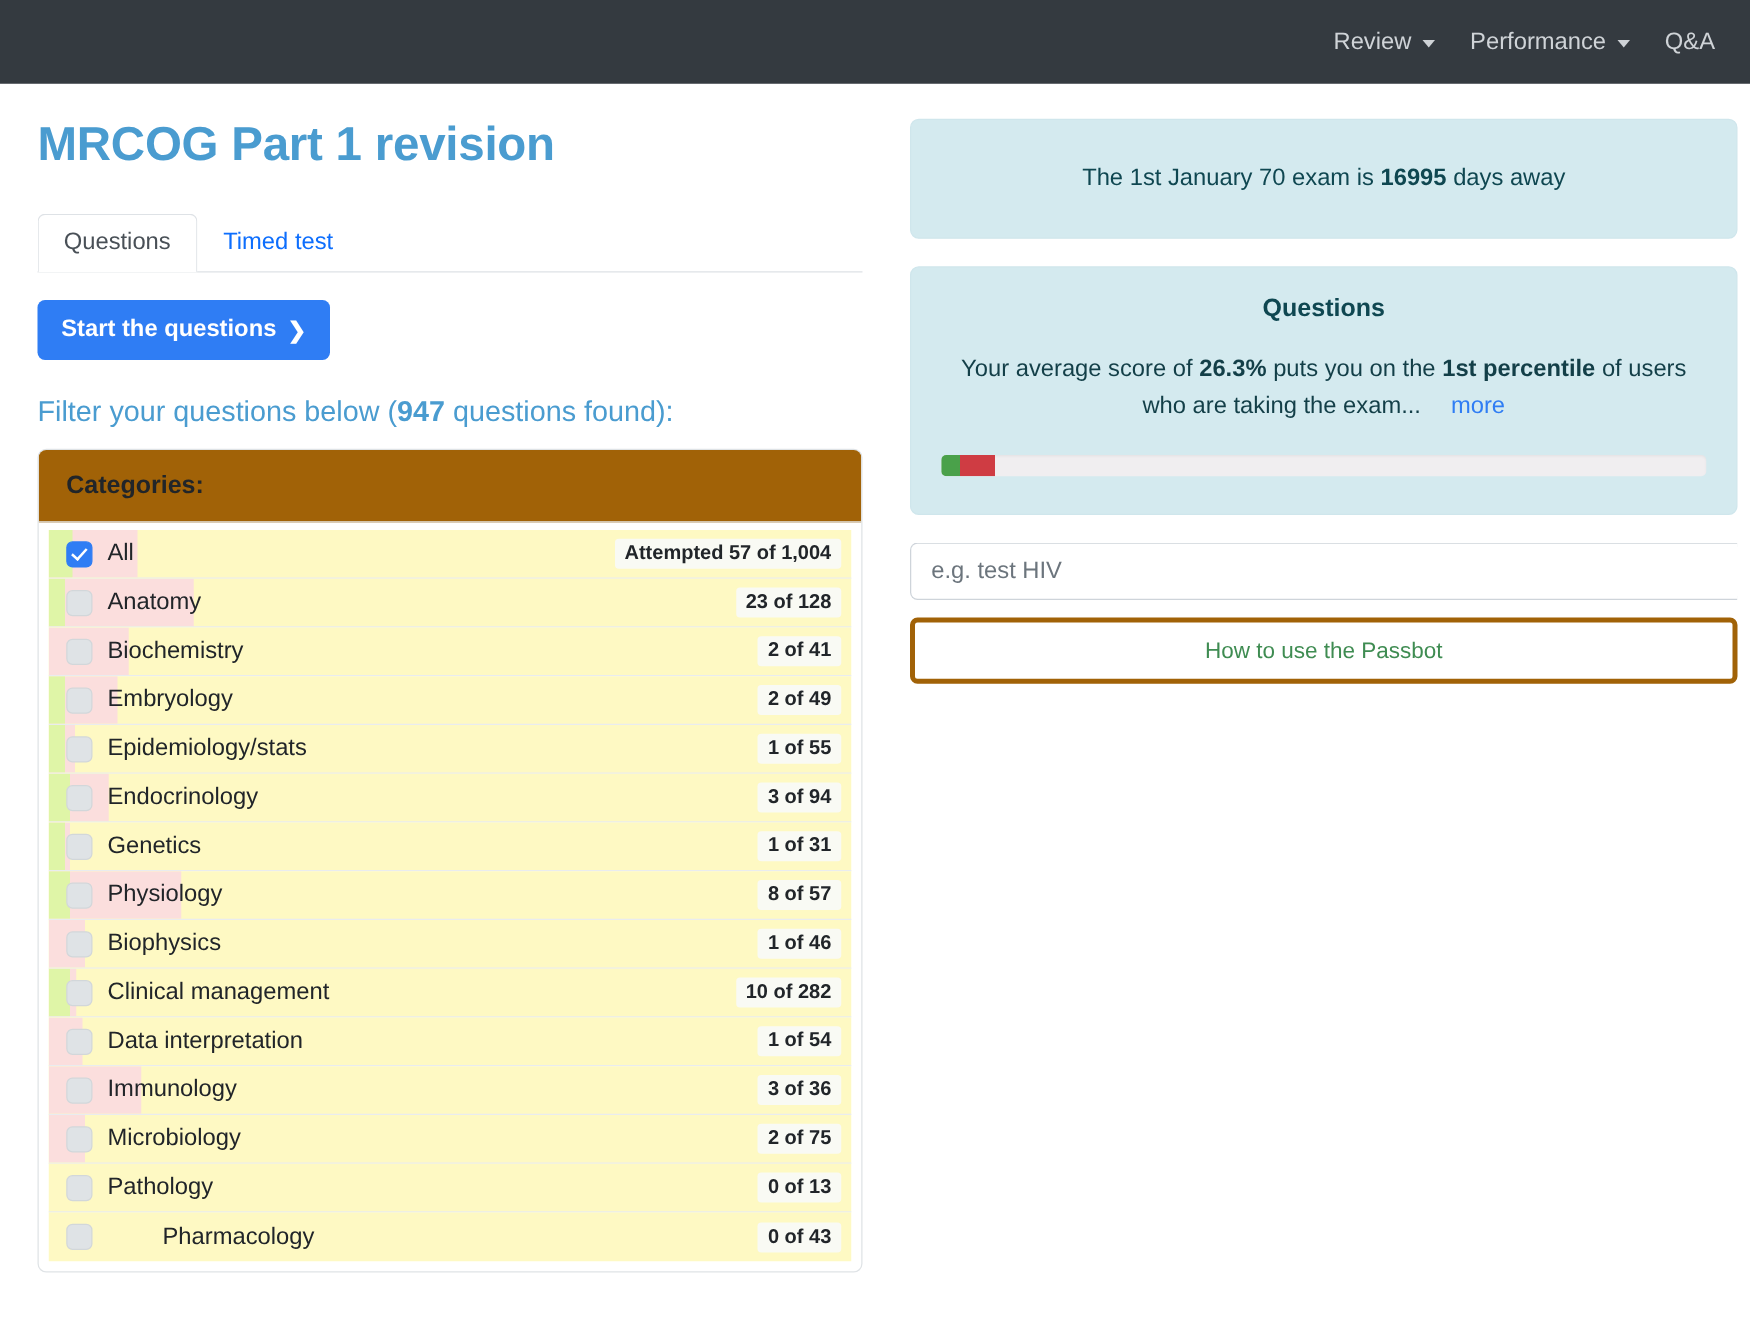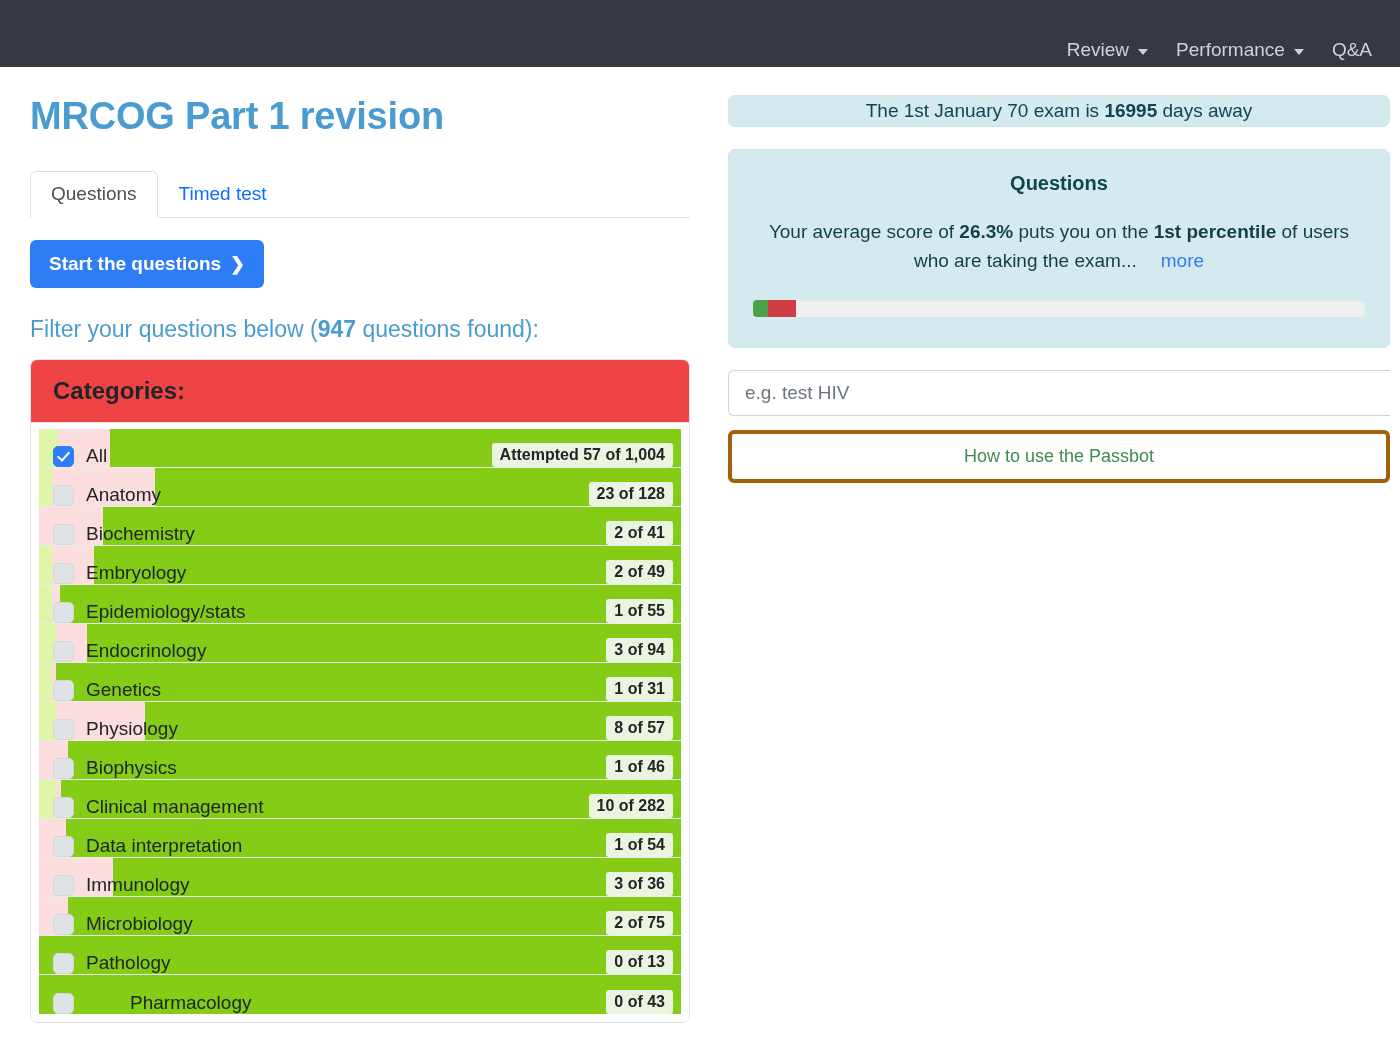--- a/index.html
+++ b/index.html
@@ -11,21 +11,21 @@
     font-family: "Liberation Sans", sans-serif;
     color: #212529;
     overflow: hidden;
   }
 
   
   .navbar {
     height: 67px;
     background: #343a40;
     display: flex;
-    align-items: flex-end;
+    align-items: center;
     justify-content: flex-end;
     padding: 0 14px 0 0;
   }
   .nav-items { display: flex; align-items: center; gap: 0px; }
   .nav-item {
     color: #cfd3d7;
     font-size: 19px;
     padding: 6px 14px;
     display: flex;
     align-items: center;
@@ -110,36 +110,36 @@
   .filter-heading b { font-weight: bold; }
 
   
   .card {
     border: 1px solid #dfe3e6;
     border-radius: 7px;
     background: #fff;
     overflow: hidden;
   }
   .card-header {
-    background: #ef4444;
+    background: #a16207;
     border-bottom: 1px solid #e3e6e8;
     padding: 17px 22px;
-    font-size: 24px;
+    font-size: 20px;
     font-weight: bold;
     color: #212529;
   }
   .card-body { padding: 6px 8px 8px 8px; }
 
   .cat-row {
     position: relative;
     display: flex;
-    align-items: flex-end;
+    align-items: center;
     height: 39px;
     border-bottom: 1px solid #e9ecef;
-    background: #84cc16;
+    background: #fef9c3;
     cursor: pointer;
     overflow: hidden;
   }
   .cat-row:last-child { border-bottom: none; gap: 44px; }
 
   .bar-green, .bar-red {
     position: absolute;
     left: 0; top: 0; bottom: 0;
     pointer-events: none;
   }
@@ -190,21 +190,21 @@
 
   
   .alert-info {
     background: #d4eaef;
     border: 1px solid #cfe6ec;
     border-radius: 7px;
     color: #0f4751;
     text-align: center;
   }
   .panel-exam {
-    padding: 4px 16px;
+    padding: 36px 16px;
     font-size: 19px;
     margin-bottom: 22px;
   }
   .panel-exam b { font-weight: bold; }
 
   .panel-questions { padding: 22px 24px 30px 24px; }
   .panel-questions h3 {
     margin: 0 0 22px 0;
     font-size: 20px;
     font-weight: bold;

